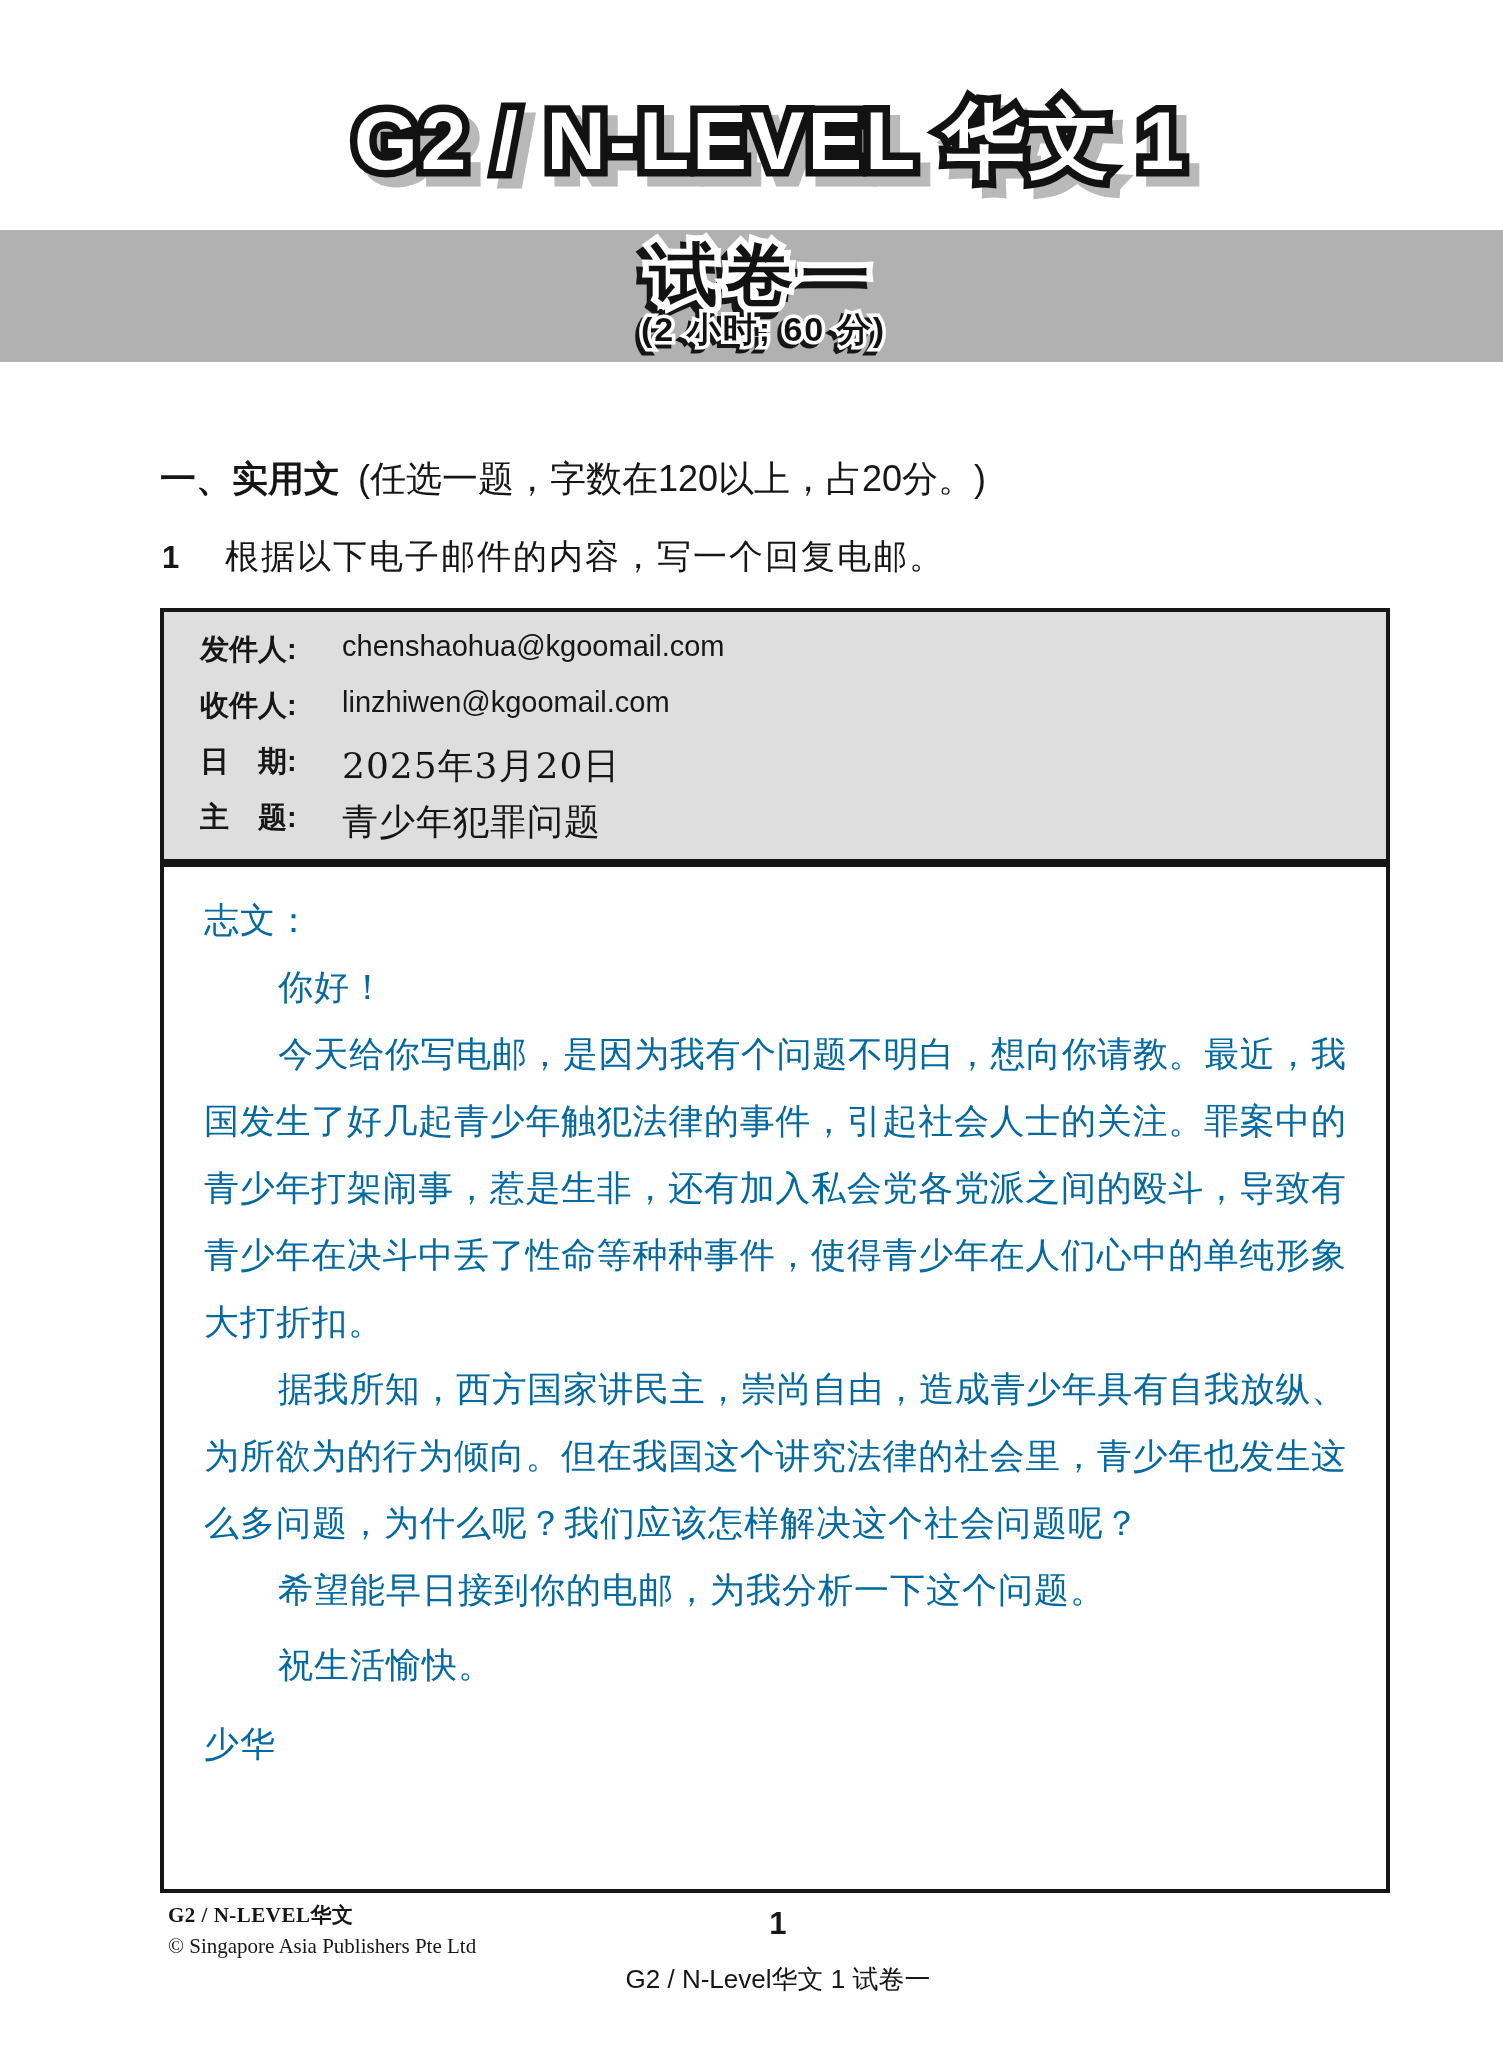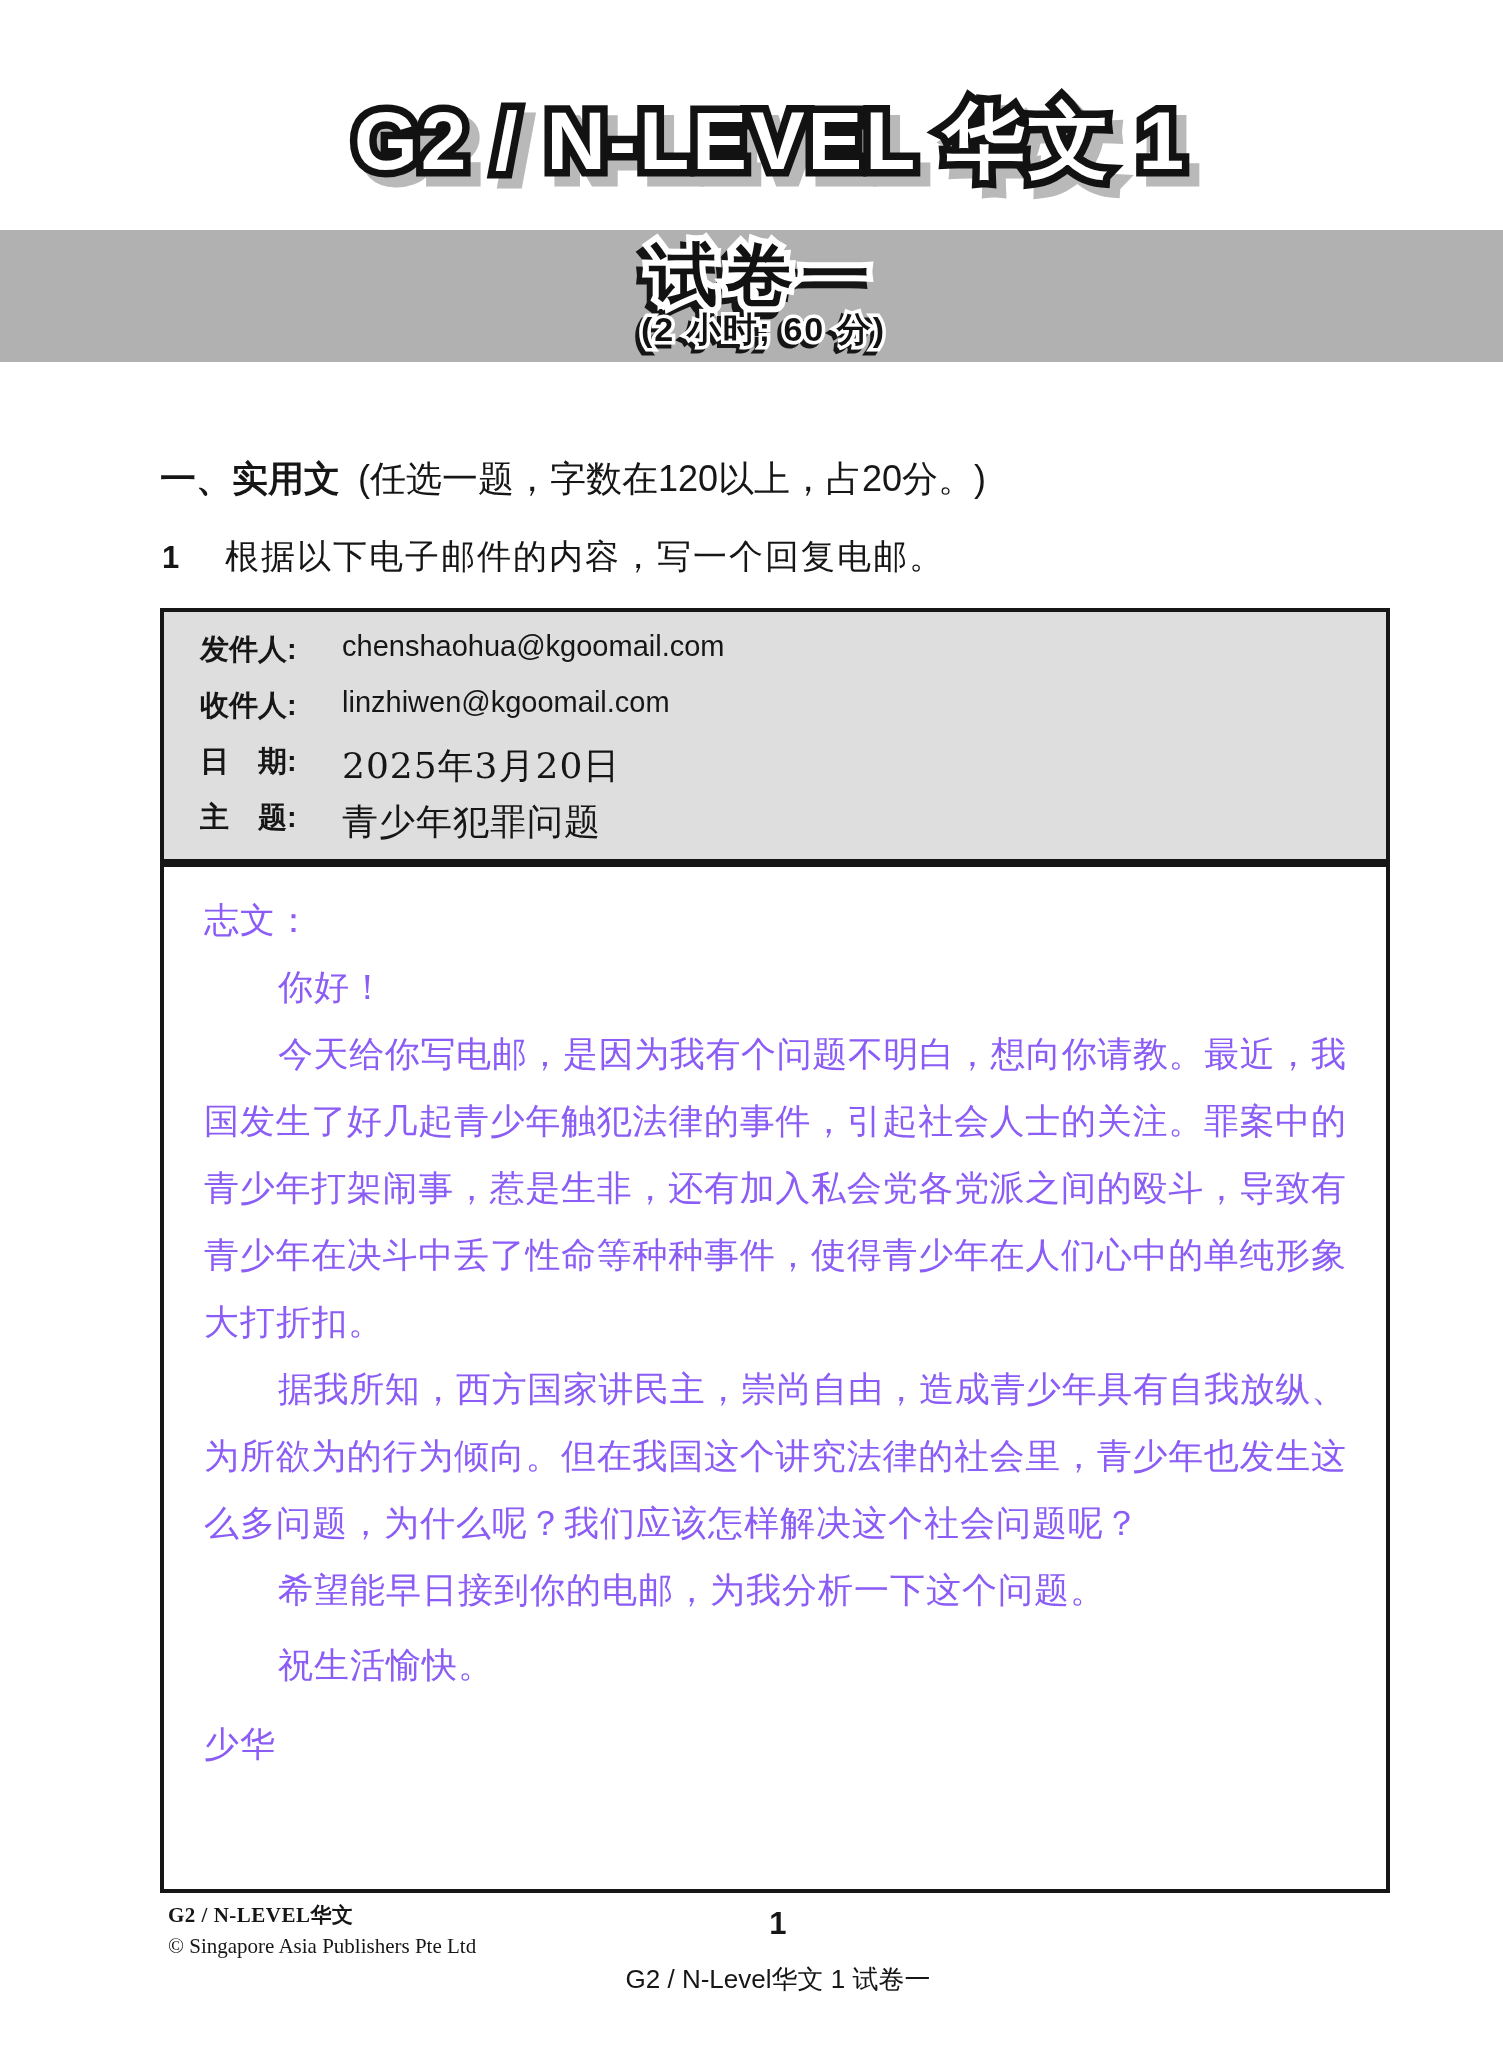--- a/index.html
+++ b/index.html
@@ -68,21 +68,21 @@
   .evalue { font-size:29px; }
   .v-latin { font-family:"Liberation Sans", sans-serif; }
   .v-kai   { font-family:"DejaVu Serif","Liberation Serif",serif; font-size:36px; letter-spacing:1px; }
 
   
   .email-body-box {
     position:absolute; left:160px; top:863px; width:1230px; height:1030px;
     background:#ffffff; border:4px solid #161616; box-sizing:border-box;
     padding:20px 40px 0 40px;
     font-family:"DejaVu Serif","Liberation Serif",serif;
-    font-size:35px; color:#8b5cf6;
+    font-size:35px; color:#0369a1;
   }
   .line { height:67px; line-height:67px; letter-spacing:1px; white-space:nowrap; }
   .line.j { white-space:normal; text-align:justify; text-align-last:justify; text-justify:inter-character; letter-spacing:0; }
   .line.ind { text-indent:74px; }
   .line.mt1 { margin-top:8px; }
   .line.mt2 { margin-top:12px; }
 
   
   .footer-left { position:absolute; left:168px; top:1900px; font-size:21px; line-height:31px;font-family:Liberation Serif, serif; }
   .footer-left .f1 { font-weight:700; letter-spacing:0.5px; }

